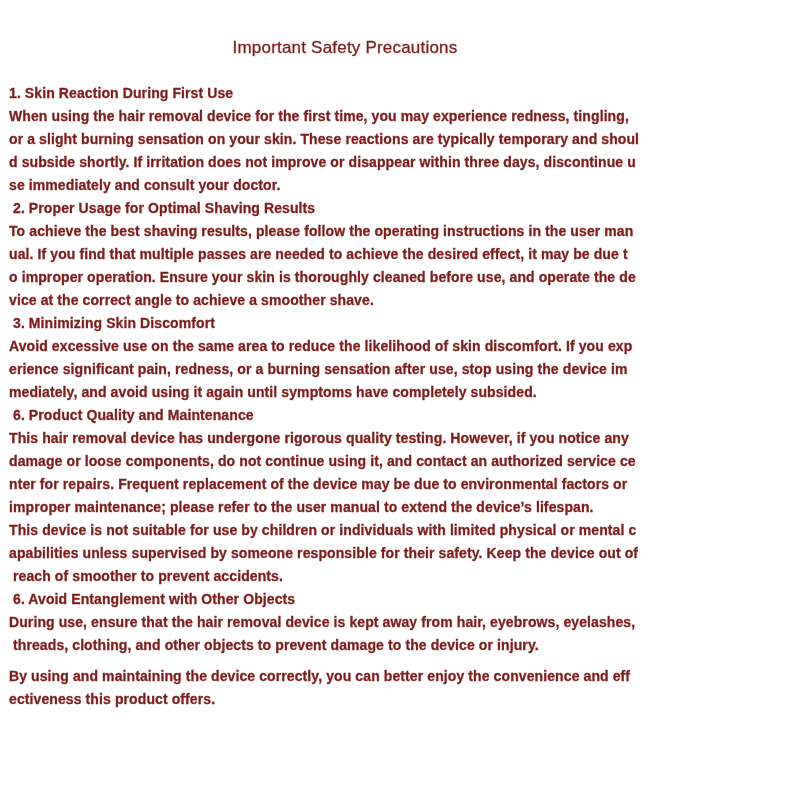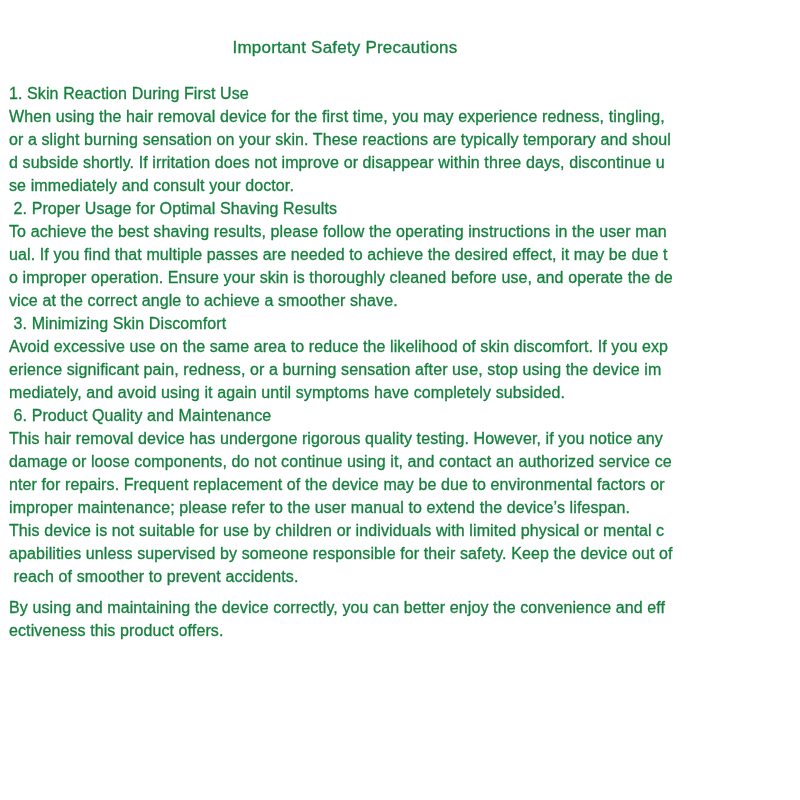--- a/index.html
+++ b/index.html
@@ -7,39 +7,39 @@
     padding: 0;
     background: #ffffff;
   }
   .page {
     position: relative;
     width: 690px;
     height: 800px;
     background: #ffffff;
     overflow: hidden;
     font-family: "Liberation Sans", "DejaVu Sans", sans-serif;
-    color: #15803d;
+    color: #7f1d1d;
     -webkit-text-stroke: 0.3px currentColor;
   }
   .doc-title {
     margin: 0;
     padding-top: 36px;
     font-size: 17px;
     font-weight: 500;
     line-height: 23px;
     text-align: center;
     letter-spacing: 0.2px;
     white-space: pre;
   }
   .doc-body {
     margin-top: 23px;
     padding-left: 9px;
     padding-right: 6px;
-    font-size: 16px;
-    font-weight: 400;
+    font-size: 14px;
+    font-weight: 700;
     line-height: 23px;
     letter-spacing: 0.1px;
   }
   .section-heading,
   .section-lines,
   .closing-lines {
     margin: 0;
     white-space: pre;
   }
   .closing-lines {
@@ -77,16 +77,21 @@
       <div class="section-lines">This hair removal device has undergone rigorous quality testing. However, if you notice any
 damage or loose components, do not continue using it, and contact an authorized service ce
 nter for repairs. Frequent replacement of the device may be due to environmental factors or
 improper maintenance; please refer to the user manual to extend the device’s lifespan.</div>
     </section>
     <section>
       <div class="section-lines">This device is not suitable for use by children or individuals with limited physical or mental c
 apabilities unless supervised by someone responsible for their safety. Keep the device out of
  reach of smoother to prevent accidents.</div>
     </section>
+    <section>
+      <div class="section-heading"> 6. Avoid Entanglement with Other Objects</div>
+      <div class="section-lines">During use, ensure that the hair removal device is kept away from hair, eyebrows, eyelashes,
+ threads, clothing, and other objects to prevent damage to the device or injury.</div>
+    </section>
     <div class="closing-lines">By using and maintaining the device correctly, you can better enjoy the convenience and eff
 ectiveness this product offers.</div>
   </div>
 </div>
 
 </body></html>

